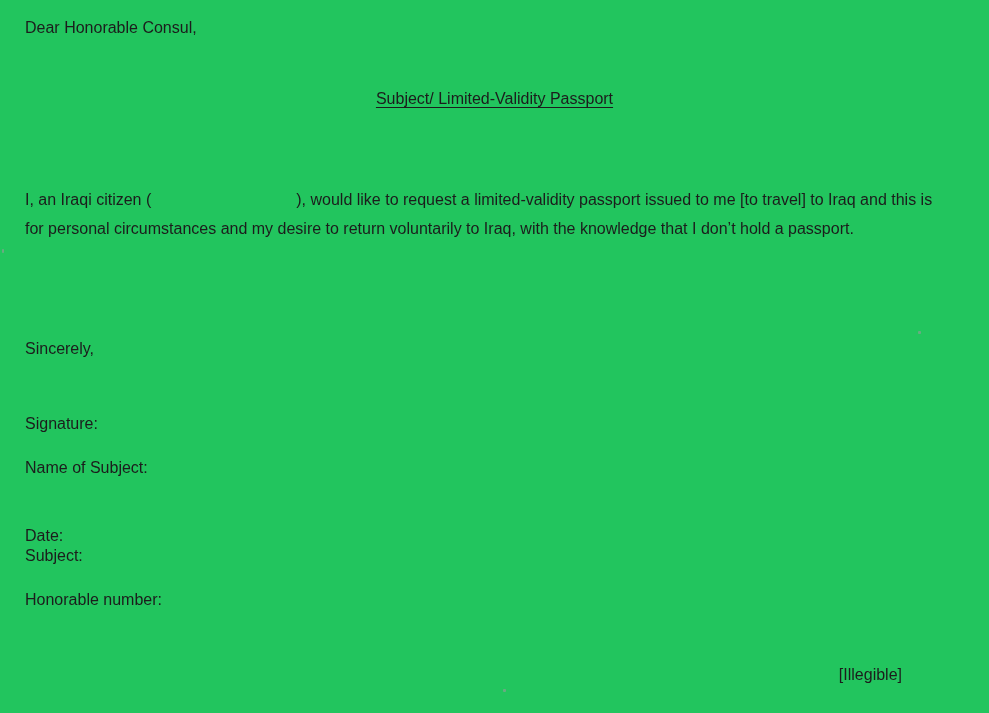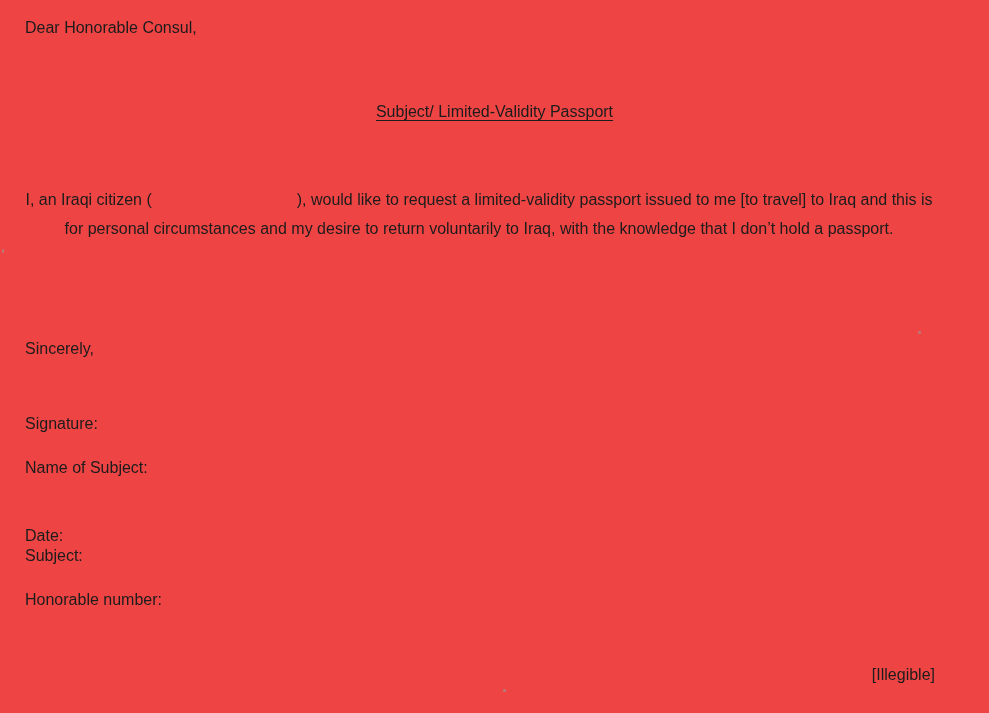--- a/index.html
+++ b/index.html
@@ -4,57 +4,57 @@
 <style>
   html, body {
     margin: 0;
     padding: 0;
     background: #ffffff;
   }
   .page {
     position: relative;
     width: 989px;
     height: 713px;
-    background: #ef4444;
+    background: #22c55e;
     font-family: "Liberation Sans", "DejaVu Sans", sans-serif;
     color: #1c1c1c;
     font-size: 16px;
     overflow: hidden;
   }
   .abs { position: absolute; }
   .salutation { top: 19px; left: 25px; }
   .subject-line {
-    top: 103px;
+    top: 90px;
     left: 0;
     width: 100%;
     text-align: center;
   }
   .subject-line span {
     text-decoration: underline;
     text-underline-offset: 3px;
   }
   .body-paragraph {
     top: 185px;
     left: 25px;
     width: 908px;
     line-height: 29px;
-    text-align: center;
+    text-align: left;
   }
   .blank-gap {
     display: inline-block;
     width: 145px;
     height: 1px;
   }
   .closing { top: 340px; left: 25px; }
   .field-signature { top: 415px; left: 25px; }
   .field-name      { top: 459px; left: 25px; }
   .field-date      { top: 503px; left: 25px; margin-top: 24px; }
   .field-address   { top: 547px; left: 25px; }
   .field-phone     { top: 591px; left: 25px; }
-  .footer-note { top: 666px; right: 54px; }
+  .footer-note { top: 666px; right: 87px; }
   .speck {
     position: absolute;
     background: #9a9a9a;
     width: 3px;
     height: 3px;
     border-radius: 1px;
     opacity: 0.6;
   }
   .speck-1 { left: 2px;  top: 249px; width: 2px; height: 4px; }
   .speck-2 { left: 918px; top: 331px; }

